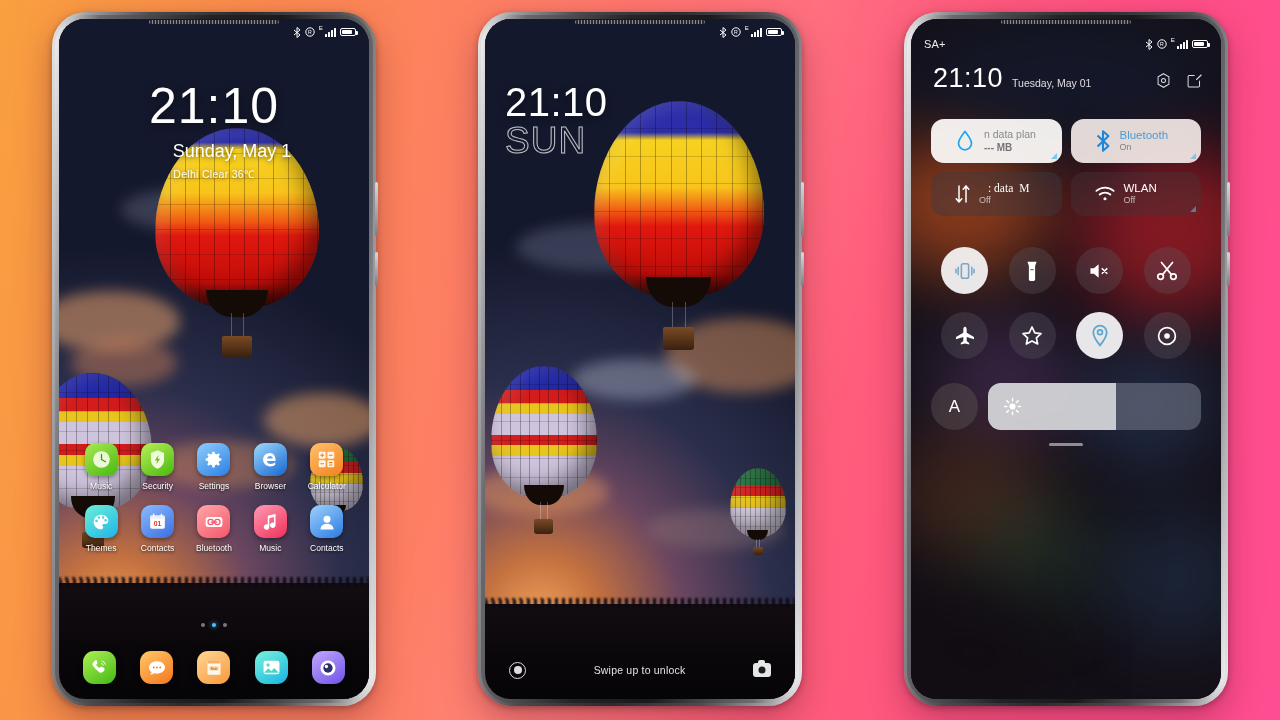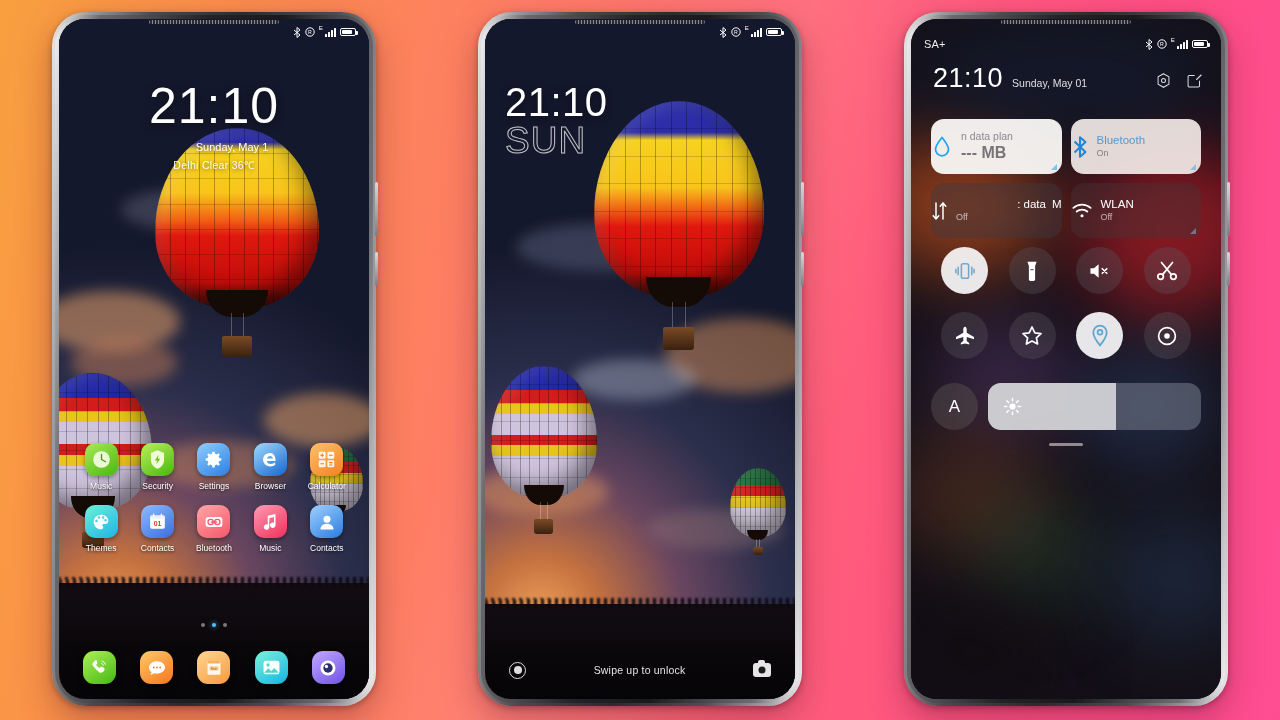--- a/index.html
+++ b/index.html
@@ -106,21 +106,21 @@
     position:relative; display:inline-block;
   }
   .batt:after{ content:""; position:absolute; right:-3px; top:2px; width:2px; height:4px; background:#fff; border-radius:0 1px 1px 0;}
   .batt span{ position:absolute; left:1px; top:1px; bottom:1px; width:72%; background:#fff; border-radius:1px; }
   .etag{ font-size:6px; position:relative; top:-4px; margin-right:-2px; }
 
   
   .hs-clock{ position:absolute; top:62px; left:0; right:0; text-align:center; z-index:12; color:#fff; }
   .hs-time{ font-size:50px; font-weight:300; letter-spacing:1px; line-height:1;
             text-shadow:0 2px 8px rgba(0,0,0,.5); }
-  .hs-date{ font-size:11px; margin-top:10px; text-shadow:0 1px 5px rgba(0,0,0,.6);margin-left:36px; }
+  .hs-date{ font-size:18px; margin-top:10px; text-shadow:0 1px 5px rgba(0,0,0,.6);margin-left:36px; }
   .hs-weather{ font-size:10.5px; margin-top:5px; opacity:.95; text-shadow:0 1px 5px rgba(0,0,0,.6);
                letter-spacing:.3px; }
 
   .app-grid{ position:absolute; left:14px; right:14px; z-index:12; display:grid;
              grid-template-columns:repeat(5,1fr); row-gap:14px; }
   .app{ display:flex; flex-direction:column; align-items:center; gap:5px; }
   .app-ico{
     width:33px; height:33px; border-radius:10px; position:relative;
     display:flex; align-items:center; justify-content:center;
     box-shadow:0 2px 5px rgba(0,0,0,.4);
@@ -162,21 +162,21 @@
   .cc-bg{ position:absolute; inset:0; background:#141018; }
   .cc-blob{ position:absolute; border-radius:50%; filter:blur(34px); }
   .cc-head{ position:absolute; left:22px; right:18px; top:46px; z-index:12;
             display:flex; align-items:flex-end; color:#fff; }
   .cc-time{ font-size:27px; font-weight:300; line-height:1; letter-spacing:.5px; }
   .cc-date{ font-size:10.5px; margin-left:9px; margin-bottom:3px; opacity:.85; }
   .cc-head-acts{ margin-left:auto; display:flex; gap:14px; margin-bottom:3px; opacity:.85; }
 
   .cc-tiles{ position:absolute; left:20px; right:20px; top:100px; z-index:12;
              display:grid; grid-template-columns:1fr 1fr; gap:9px; }
-  .tile{ height:55px; border-radius:13px; padding:8px 0; position:relative;
+  .tile{ height:44px; border-radius:13px; padding:8px 23px; position:relative;
          display:flex; align-items:center; gap:8px; overflow:hidden; }
   .tile.light{ background:rgba(252,250,248,.94); }
   .tile.light2{ background:rgba(247,238,235,.9); }
   .tile.dark{ background:rgba(60,58,66,.42); }
   .tile.dark2{ background:rgba(70,52,56,.42); }
   .tile-txt{ display:flex; flex-direction:column; gap:2px; min-width:0; }
   .tile-t{ font-size:10.5px; line-height:1.1; white-space:nowrap; }
   .tile-s{ font-size:9px; opacity:.75; line-height:1.1; }
   .tile .corner{
     position:absolute; right:5px; bottom:4px; width:0; height:0;
@@ -552,21 +552,21 @@
             <i></i>
           </span>
         <span class="batt">
             <span></span>
           </span>
       </div>
     </div>
 
     <div class="cc-head">
       <div class="cc-time">21:10</div>
-      <div class="cc-date">Sunday, May 01</div>
+      <div class="cc-date">Tuesday, May 01</div>
       <div class="cc-head-acts">
         <span>
           <svg width="17" height="17" viewBox="0 0 22 22">
               <path d="M11 2.2l7 4v9.6l-7 4-7-4V6.2z" fill="none" stroke="#fff" stroke-width="1.3"></path>
               <circle cx="11" cy="11" r="2.6" fill="none" stroke="#fff" stroke-width="1.3"></circle>
             </svg>
         </span>
         <span>
           <svg width="17" height="17" viewBox="0 0 22 22">
               <path d="M17.5 11.5v6.2a1.6 1.6 0 01-1.6 1.6H4.3a1.6 1.6 0 01-1.6-1.6V6.1a1.6 1.6 0 011.6-1.6h6.4" fill="none" stroke="#fff" stroke-width="1.3" stroke-linecap="round"></path>
@@ -578,21 +578,21 @@
 
     <div class="cc-tiles">
       <div class="tile light" style="color:#1ba7f0;">
         <span>
           <svg width="22" height="24" viewBox="0 0 20 24">
               <path d="M10 2.5C6.5 7 3.5 10.6 3.5 14.3A6.5 6.5 0 0016.5 14.3C16.5 10.6 13.5 7 10 2.5z" fill="none" stroke="#1ba7f0" stroke-width="1.7" stroke-linejoin="round"></path>
             </svg>
         </span>
         <div class="tile-txt">
           <div class="tile-t" style="color:#8a8a8e;">n data plan</div>
-          <div class="tile-s" style="color:#4d4d52;font-size:16px;font-weight:bold;">--- MB</div>
+          <div class="tile-s" style="color:#4d4d52;font-size:10px;font-weight:bold;">--- MB</div>
         </div>
         <span class="corner"></span>
       </div>
 
       <div class="tile light2" style="color:#4aa8e0;">
         <span>
           <svg width="18" height="24" viewBox="0 0 14 22">
               <path d="M2 6l10 9.5-5 4.5V2l5 4.5L2 16" fill="none" stroke="#1f86d8" stroke-width="1.9" stroke-linejoin="round"></path>
             </svg>
         </span>
@@ -603,21 +603,21 @@
         <span class="corner"></span>
       </div>
 
       <div class="tile dark" style="color:#fff;">
         <span>
           <svg width="17" height="20" viewBox="0 0 16 20">
               <path d="M4.5 2v16M4.5 18l-2.8-3.2M4.5 18l2.8-3.2M11.5 18V2M11.5 2L8.7 5.2M11.5 2l2.8 3.2" fill="none" stroke="#fff" stroke-width="1.5" stroke-linecap="round" stroke-linejoin="round"></path>
             </svg>
         </span>
         <div class="tile-txt" style="flex:1;">
-          <div style="display:flex;align-items:baseline;justify-content:flex-end;gap:6px;">
+          <div style="display:flex;align-items:baseline;justify-content:center;gap:6px;font-family:Liberation Serif, serif;">
             <span class="tile-t" style="color:#fff;font-size:11.5px;">: data</span>
             <span class="tile-t" style="color:#fff;font-size:11.5px;">M</span>
           </div>
           <div class="tile-s" style="color:#e4e4e8;">Off</div>
         </div>
       </div>
 
       <div class="tile dark2" style="color:#cfcfd6;">
         <span>
           <svg width="22" height="18" viewBox="0 0 24 18">

